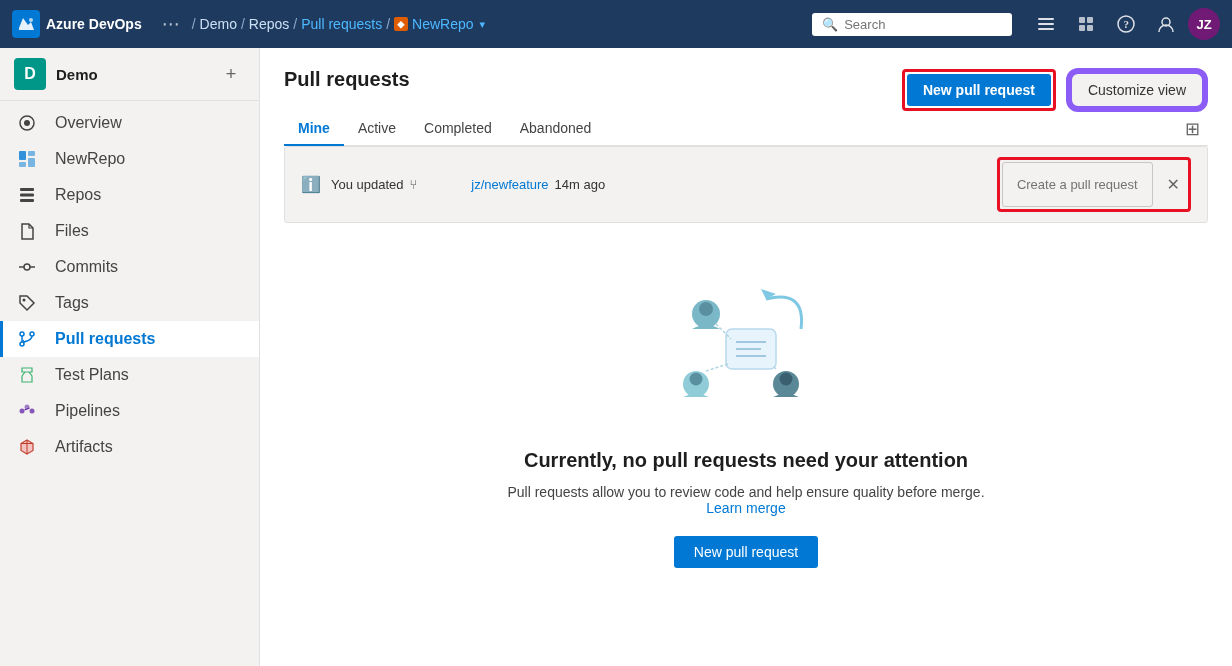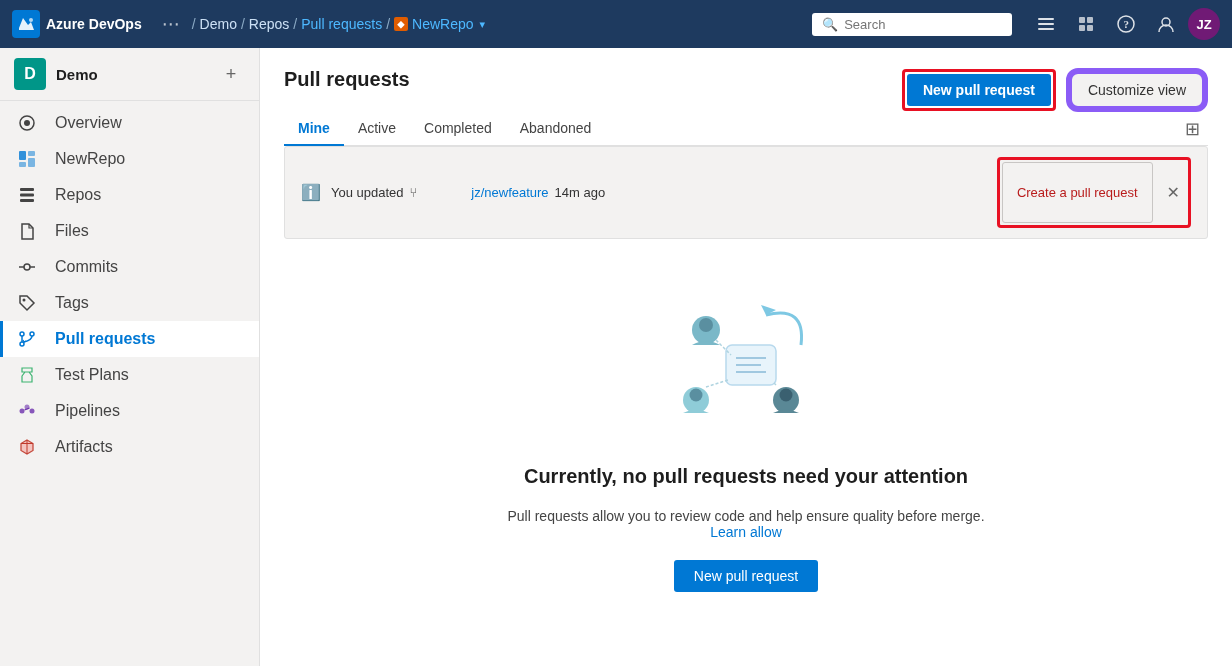--- a/index.html
+++ b/index.html
@@ -107,28 +107,28 @@
     .notification-info-icon { color: #0078d4; font-size: 16px; }
     .notification-text { font-size: 13px; color: #333; display: flex; align-items: center; gap: 6px; flex: 1; }
     .branch-link { color: #0078d4; cursor: pointer; text-decoration: none; margin-left: 48px; }
     .create-pr-highlight {
       border: 3px solid #e81123; border-radius: 4px; padding: 2px;
     }
     .create-pr-area {
       display: flex; align-items: center; gap: 8px;
     }
     .btn-create-pr {
-      background: #f3f2f1; color: #b91c1c; border: 1px solid #c8c6c4; border-radius: 3px; padding: 22px 14px; font-size: 13px; cursor: pointer; white-space: nowrap;
+      background: #f3f2f1; color: #737373; border: 1px solid #c8c6c4; border-radius: 3px; padding: 14px 14px; font-size: 13px; cursor: pointer; white-space: nowrap;
     }
     .close-btn { color: #666; cursor: pointer; font-size: 16px; padding: 2px 6px; }
 
     
     .empty-state { display: flex; flex-direction: column; align-items: center; justify-content: center; padding: 30px 20px; }
     .empty-state-image { width: 200px; height: 160px; margin-bottom: 20px; position: relative; }
-    .empty-state-title { font-size: 20px; font-weight: 700; color: #1e1e1e; margin-bottom: 20px; text-align: center; max-width: 480px; }
+    .empty-state-title { font-size: 20px; font-weight: 700; color: #1e1e1e; margin-bottom: 12px; text-align: center; max-width: 480px; }
     .empty-state-desc { font-size: 14px; color: #444; text-align: center; max-width: 480px; margin-bottom: 20px; }
     .learn-more { color: #0078d4; cursor: pointer; text-decoration: none; }
     .btn-new-pr { background: #0078d4; color: #fff; border: none; border-radius: 3px; padding: 8px 20px; font-size: 14px; cursor: pointer; font-weight: 500; }
 
     
     svg { display: block; }
   </style>
 </head>
 <body>
 
@@ -387,19 +387,19 @@
 
             <line x1="70" y1="55" x2="85" y2="70" stroke="#b0d4e0" stroke-width="1.5" stroke-dasharray="3,2"></line>
             <line x1="60" y1="102" x2="82" y2="95" stroke="#b0d4e0" stroke-width="1.5" stroke-dasharray="3,2"></line>
             <line x1="130" y1="100" x2="128" y2="98" stroke="#b0d4e0" stroke-width="1.5" stroke-dasharray="3,2"></line>
           </svg>
         </div>
 
         <h2 class="empty-state-title">Currently, no pull requests need your attention</h2>
         <p class="empty-state-desc">
           <span>Pull requests allow you to review code and help ensure quality before merge.</span>
-          <a class="learn-more">Learn allow</a>
+          <a class="learn-more">Learn merge</a>
         </p>
         <button class="btn-new-pr">New pull request</button>
       </div>
     </div>
   </main>
 </div>
 
 </body></html>

